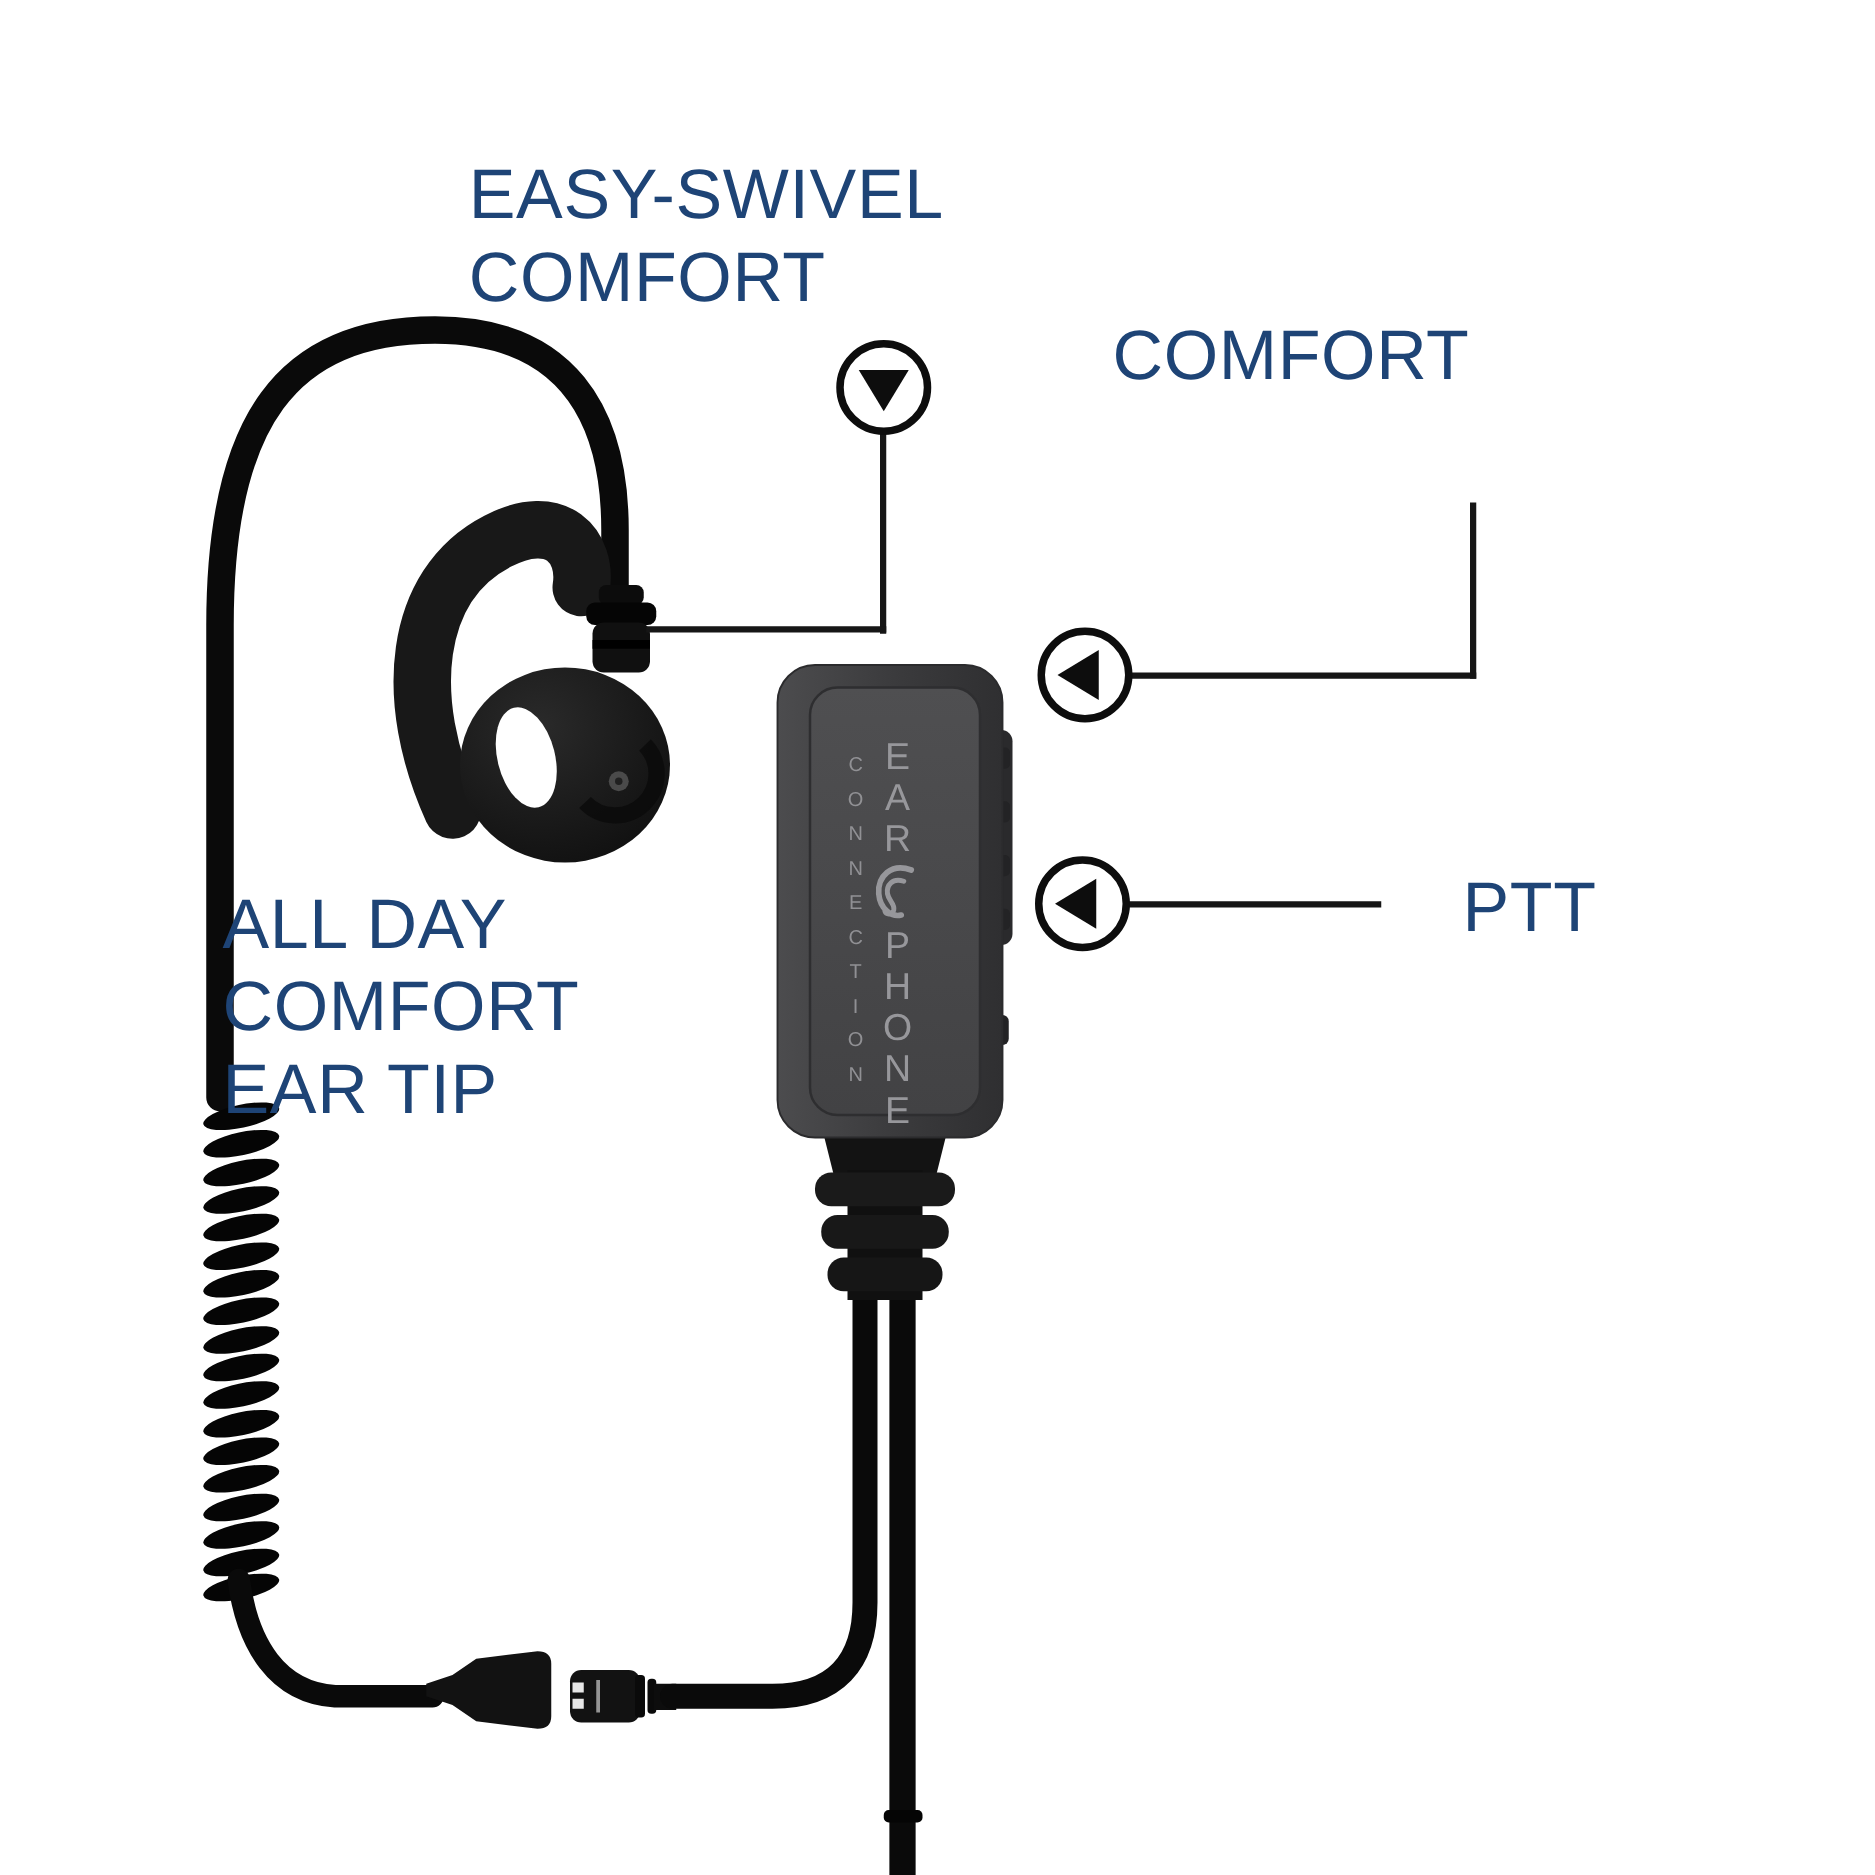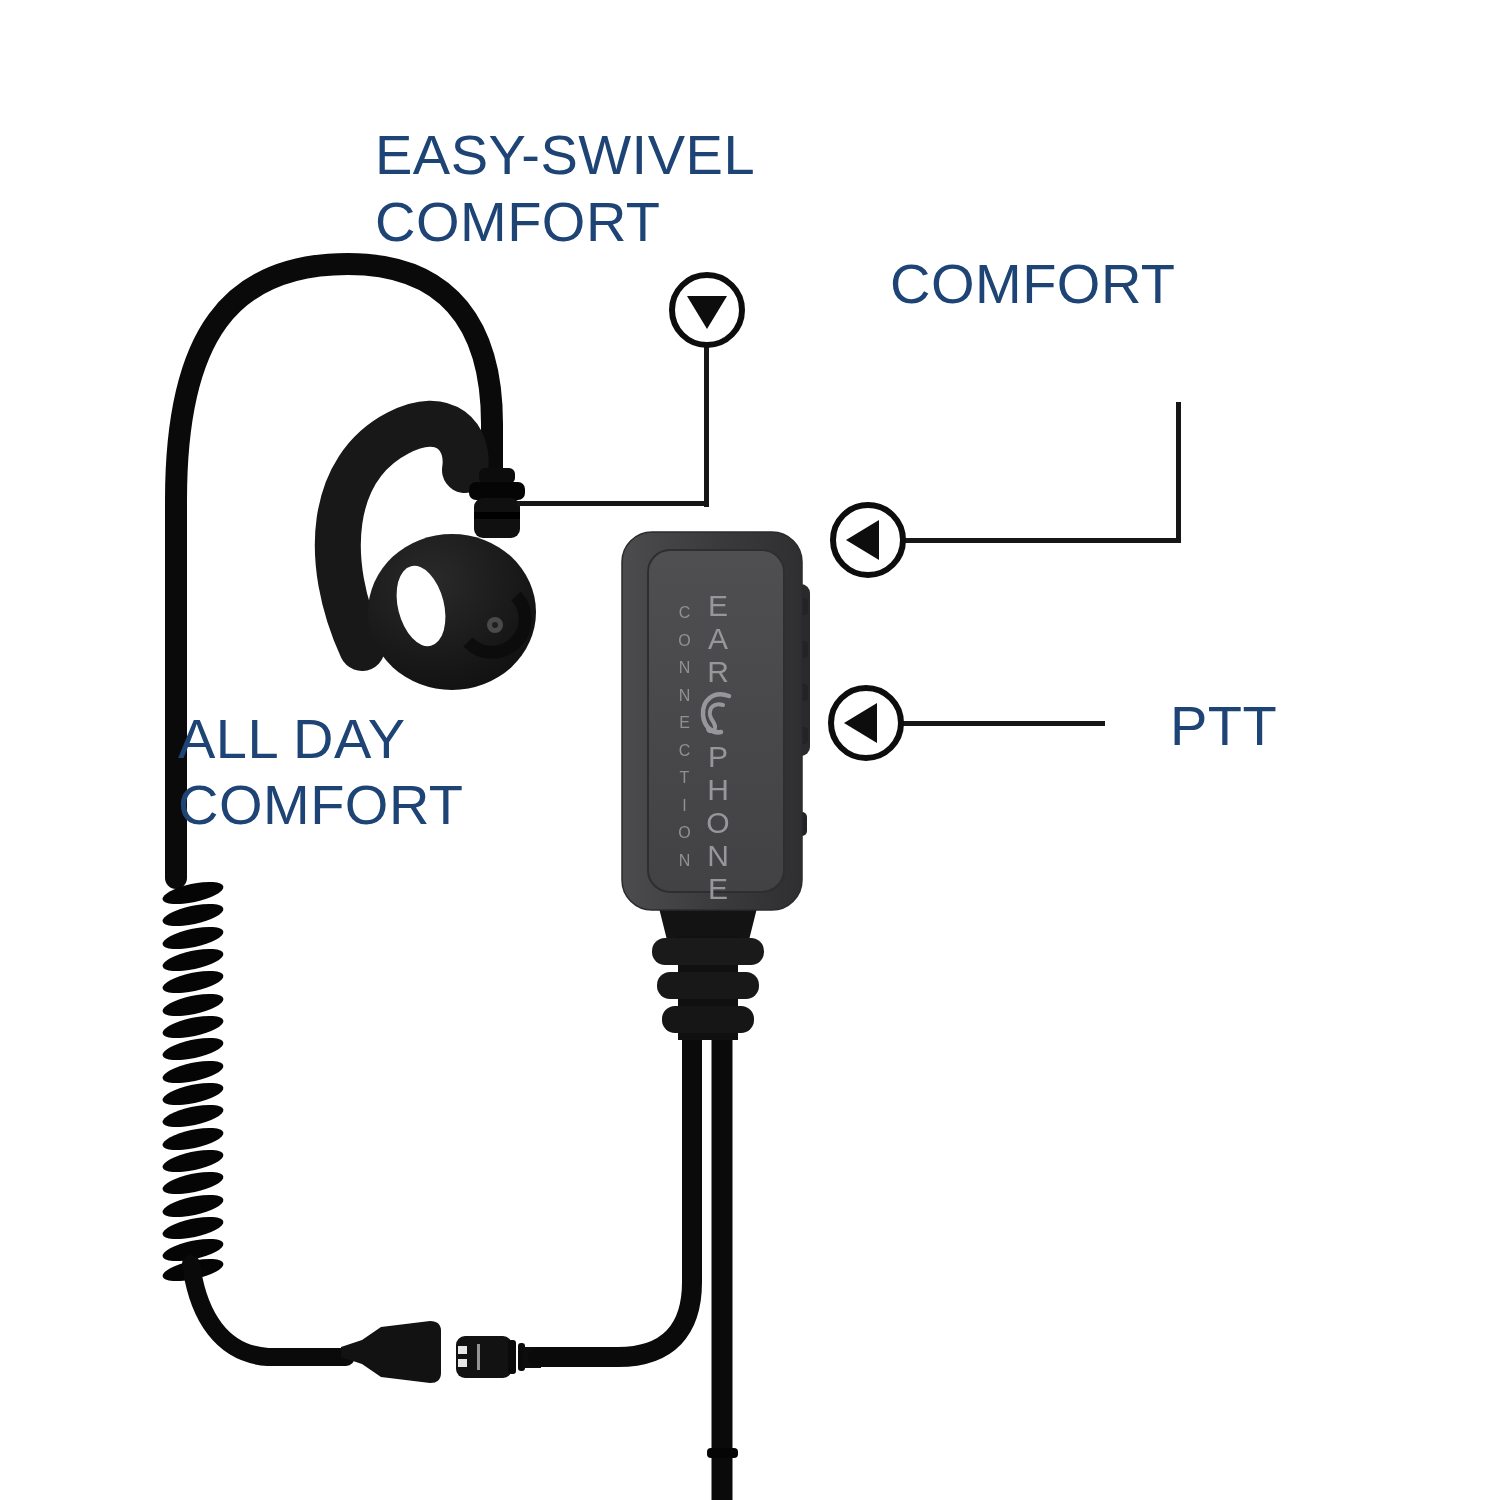--- a/index.html
+++ b/index.html
@@ -168,20 +168,21 @@
     <span>COMFORT</span>
   </div>
 
   <div class="feature-label" style="left:1126px;top:692px;margin-left:44px;">
     <span>PTT</span>
   </div>
 
   <div class="feature-label" style="left:178px;top:706px;width:500px;line-height:66px;">
     <span>ALL DAY</span>
     <span>COMFORT</span>
+    <span>EAR TIP</span>
   </div>
 
   <div class="brand-col brand-primary">
     <div>
         <span class="vletter">E</span>
         <span class="vletter">A</span>
         <span class="vletter">R</span>
       </div>
     <svg class="ear-logo-icon" viewBox="0 0 46 50">
       <path d="M 34 7 C 18 1 7 12 8 26 C 9 38 18 45 26 43" fill="none" stroke="#97979b" stroke-width="4.5" stroke-linecap="round"></path>

